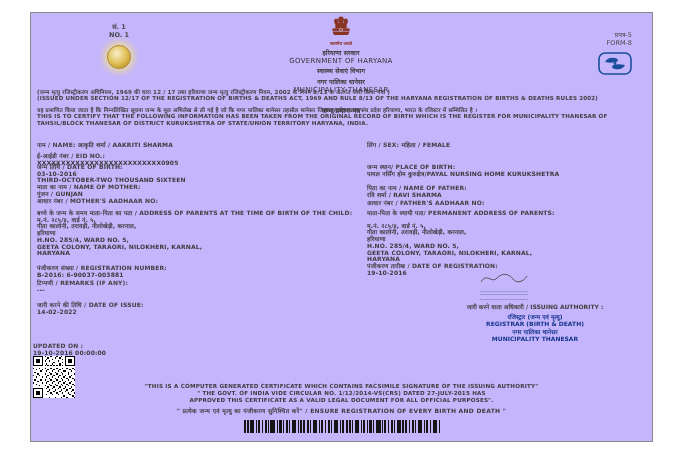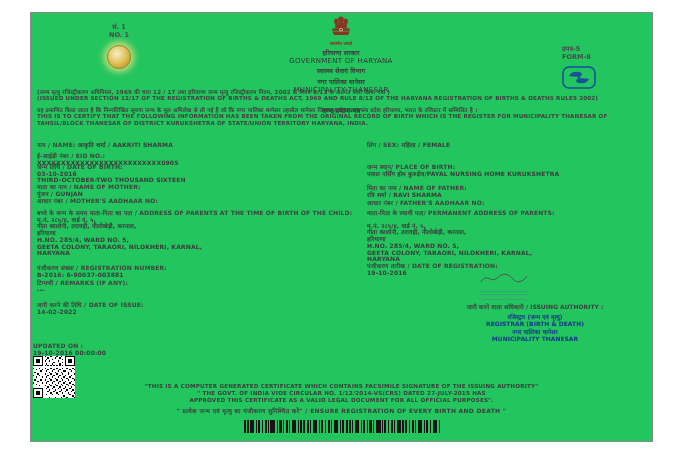--- a/index.html
+++ b/index.html
@@ -3,36 +3,36 @@
 <meta charset="utf-8">
 <style>
   html,body{margin:0;padding:0;}
   body{
     width:700px;height:470px;position:relative;background:#ffffff;
     font-family:"DejaVu Sans","Liberation Sans",sans-serif;
     -webkit-font-smoothing:antialiased;overflow:hidden;
   }
   .cert{
     position:absolute;left:30px;top:12px;width:621px;height:428px;
-    border:1px solid #8a8a8a;background:#22c55e;color:#3f3f3f;
+    border:1px solid #8a8a8a;background:#c4b5fd;color:#3f3f3f;
   }
   
   .serial{position:absolute;left:58px;top:10px;width:60px;text-align:center;
     font-size:6.5px;font-weight:700;line-height:1.3;color:#4a4a4a;}
   .seal{width:22px;height:22px;border-radius:50%;margin:5px auto 0;
     background:radial-gradient(circle at 40% 35%,#f8efc8,#ddbb4e 55%,#a87f1e);
     border:1px solid #b08d2a;box-shadow:0 0 7px 3px rgba(244,226,130,.85);}
   .hdr-center{position:absolute;left:160px;width:300px;top:3px;text-align:center;}
   .motto{font-size:4.5px;font-weight:700;color:#8a3424;margin-top:-1px;}
   .h-hi{font-size:6.3px;font-weight:700;color:#3c3c3c;margin-top:1.5px;}
   .h-en{font-size:7px;font-weight:400;color:#333;letter-spacing:.3px;}
   .h-title-hi{font-size:6.8px;font-weight:700;color:#333;margin-top:12px;text-align:center;}
   .h-title-en{font-size:8.5px;font-weight:700;color:#222;letter-spacing:.8px;}
-  .formbox{position:absolute;right:20px;top:32px;width:70px;text-align:left;
-    font-size:6.5px;font-weight:700;line-height:1.3;color:#4a4a4a;}
+  .formbox{position:absolute;right:20px;top:18px;width:70px;text-align:right;
+    font-size:6.5px;font-weight:400;line-height:1.3;color:#4a4a4a;}
   .formbox svg{margin-top:4px;}
   
   .intro{position:absolute;left:6px;top:76px;width:609px;
     font-size:5.6px;line-height:1.15;font-weight:700;color:#414141;letter-spacing:.15px;}
   .intro .p2{margin-top:5px;}
   
   .f{position:absolute;font-size:6px;line-height:1.12;font-weight:700;
      color:#414141;letter-spacing:.15px;}
   .f .v{color:#3b3b3b;}
   .gap6{height:6px;}

